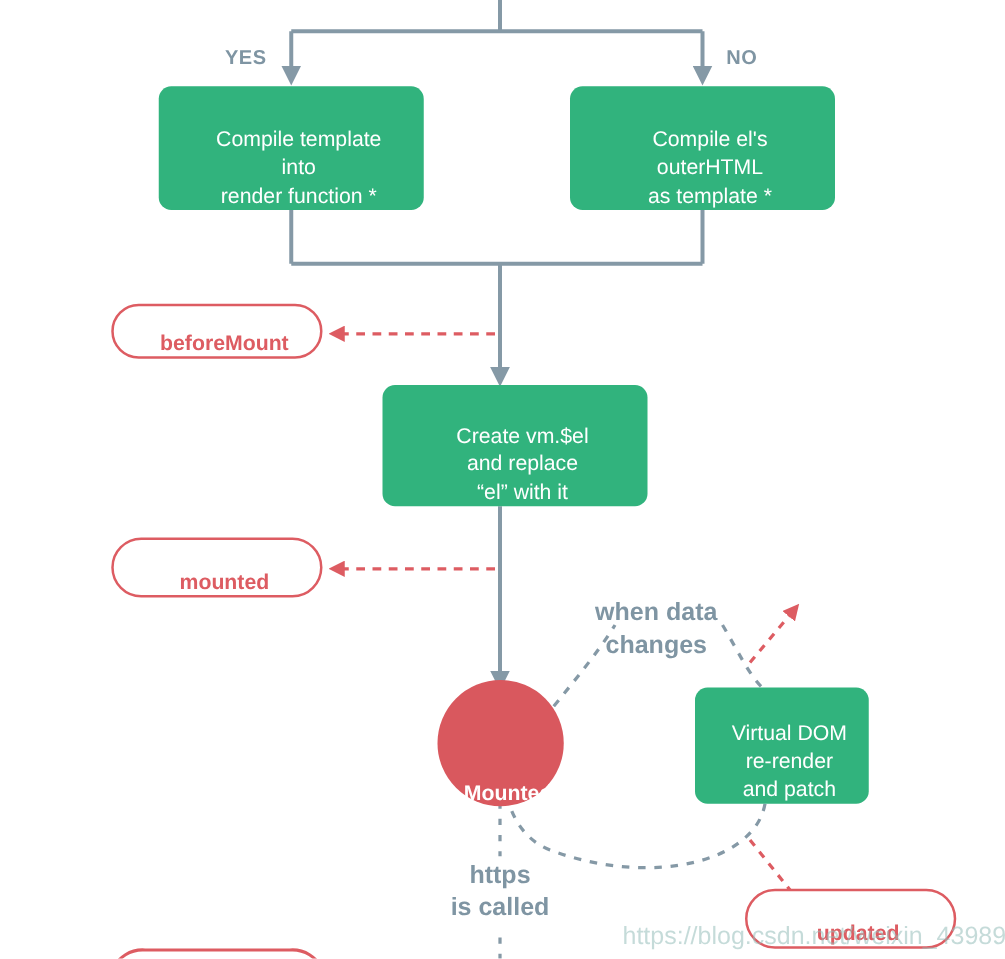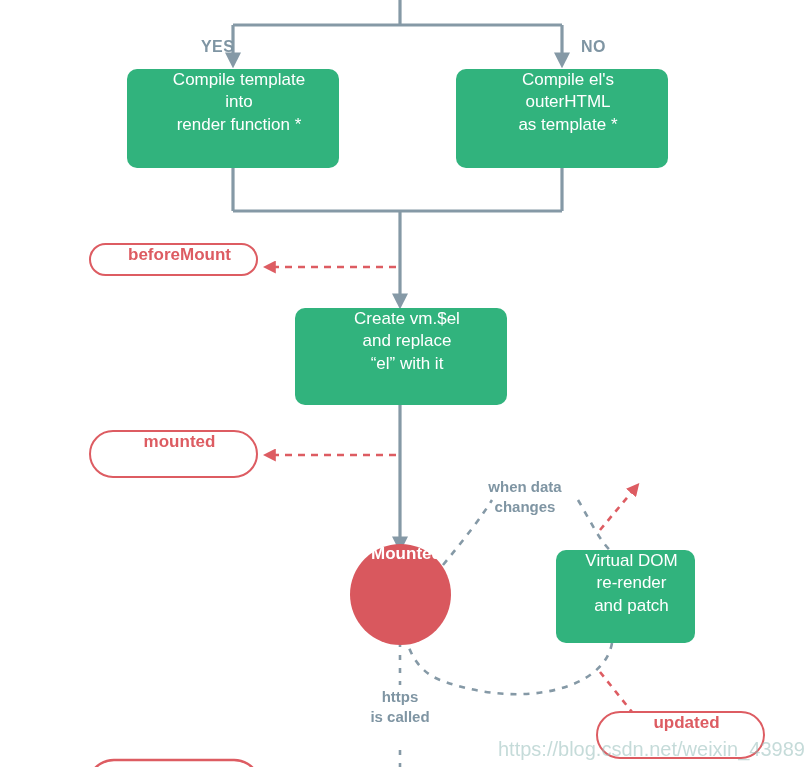--- a/index.html
+++ b/index.html
@@ -21,21 +21,21 @@
     position: absolute;
     left: 0;
     top: 0;
     width: 804px;
     height: 767px;
   }
   .node {
     position: absolute;
     box-sizing: border-box;
     display: flex;
-    align-items: flex-start;
+    align-items: flex-end;
     justify-content: center;
     text-align: center;
     padding-left: 12px;
   }
   .green-box {
     background: #31b37d;
     border-radius: 10px;
     color: #ffffff;
     font-size: 17px;
     line-height: 1.32;
@@ -59,21 +59,21 @@
   .branch-label {
     position: absolute;
     color: #7f95a3;
     font-size: 16px;
     font-weight: bold;
     letter-spacing: 0.4px;
   }
   .edge-label {
     position: absolute;
     color: #7f95a3;
-    font-size: 15px;
+    font-size: 20px;
     font-weight: bold;
     line-height: 1.3;
     text-align: center;
   }
   .watermark {
     position: absolute;
     color: rgba(150, 190, 185, 0.55);
     font-size: 20px;
     white-space: nowrap;
     pointer-events: none;
@@ -144,44 +144,44 @@
     <g>
       <path d="M 400 642 L 400 685" stroke="#8599a6" stroke-width="2.6" fill="none" stroke-dasharray="5 8"></path>
       <path d="M 400 750 L 400 767" stroke="#8599a6" stroke-width="2.6" fill="none" stroke-dasharray="5 8"></path>
     </g>
 
     <g>
       <path d="M 90 790 L 90 776 A 26 26 0 0 1 116 760 L 232 760 A 26 26 0 0 1 258 776 L 258 790" stroke="#dd5c62" stroke-width="2.5" fill="#ffffff"></path>
     </g>
   </svg>
 
-  <div class="branch-label" style="left:180px; top:38px;margin-left:21px;">YES</div>
+  <div class="branch-label" style="left:180px; top:38px;">YES</div>
   <div class="branch-label" style="left:581px; top:38px;">NO</div>
 
   <div class="node green-box" style="left:127px; top:69px; width:212px; height:99px;">
     <div>
       <span class="txt-line">Compile template</span>
       <span class="txt-line">into</span>
       <span class="txt-line">render function *</span>
     </div>
   </div>
 
   <div class="node green-box" style="left:456px; top:69px; width:212px; height:99px;">
     <div>
       <span class="txt-line">Compile el's</span>
       <span class="txt-line">outerHTML</span>
       <span class="txt-line">as template *</span>
     </div>
   </div>
 
-  <div class="node hook-pill" style="left:89px; top:243px; width:169px; height:33px;">
+  <div class="node hook-pill" style="left:89px; top:243px; width:169px; height:44px;">
     <span>beforeMount</span>
   </div>
 
-  <div class="node green-box" style="left:295px; top:308px; width:212px; height:97px;">
+  <div class="node green-box" style="left:306px; top:308px; width:212px; height:97px;">
     <div>
       <span class="txt-line">Create vm.$el</span>
       <span class="txt-line">and replace</span>
       <span class="txt-line">“el” with it</span>
     </div>
   </div>
 
   <div class="node hook-pill" style="left:89px; top:430px; width:169px; height:48px;">
     <span>mounted</span>
   </div>

